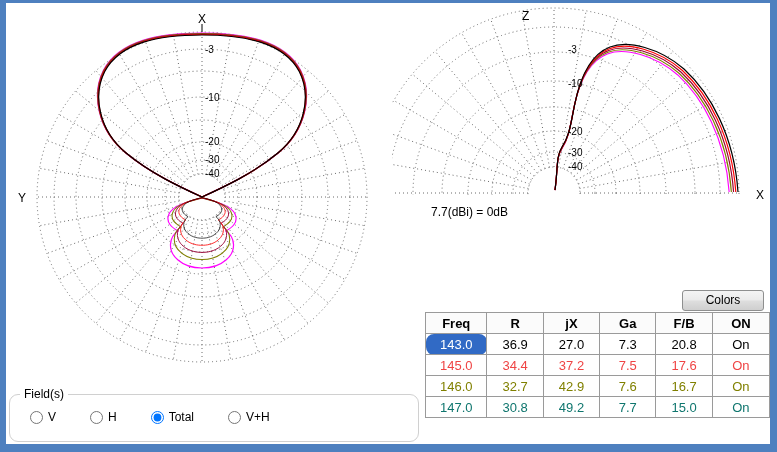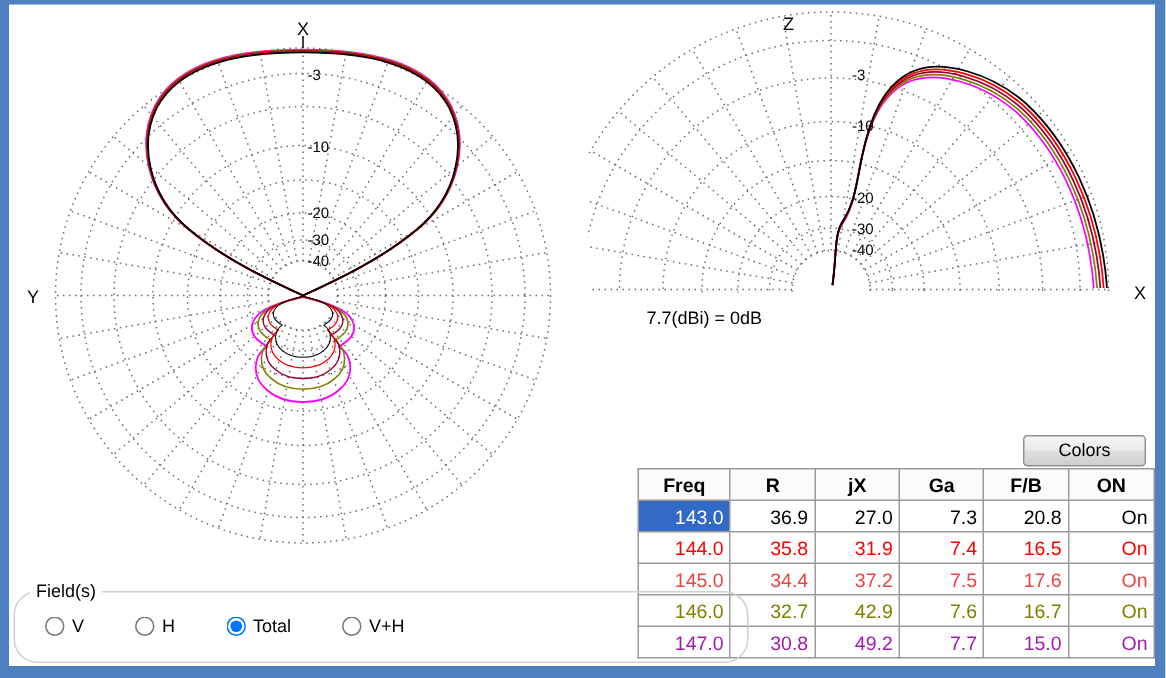--- a/index.html
+++ b/index.html
@@ -29,25 +29,25 @@
   }
 
   .freq-table {
     position:absolute; left:419px; top:309px;
     border-collapse:collapse; font-size:13px; background:#fff; table-layout:fixed;
   }
   .freq-table th, .freq-table td {
     border:1px solid #9a9a9a; height:21px; padding:1px 4px; overflow:hidden; white-space:nowrap;
   }
   .freq-table th { text-align:center; font-weight:bold; background:#fbfbfb; }
-  .freq-table td { text-align:right; }
+  .freq-table td { text-align:center;border-radius:8px; }
 
   .groupbox {
-    position:absolute; left:3px; top:391px; width:490px; height:48px;
-    border:1px solid #d0d0d0; border-radius:16px;
+    position:absolute; left:3px; top:391px; width:410px; height:48px;
+    border:1px solid #d0d0d0; border-radius:9px;
   }
   .groupbox-label {
     position:absolute; left:10px; top:-8px; background:#fff; padding:0 4px; font-size:12px; color:#000;
   }
   .radio-row { display:flex; align-items:center; padding:15px 0 0 20px; }
   .radio-item { display:flex; align-items:center; font-size:12px; color:#000; margin-right:34px; cursor:default; }
   .radio-item input { margin-right:5px; }
 </style>
 </head>
 <body>
@@ -199,45 +199,37 @@
     </thead>
     <tbody>
       <tr style="color: rgb(0, 0, 0);">
         <td class="freq-cell" style="background: rgb(49, 106, 197); color: rgb(255, 255, 255);">143.0</td>
         <td>36.9</td>
         <td>27.0</td>
         <td>7.3</td>
         <td>20.8</td>
         <td>On</td>
       </tr>
-      <tr style="color: rgb(255, 0, 0);">
-        <td class="freq-cell">144.0</td>
-        <td>35.8</td>
-        <td>31.9</td>
-        <td>7.4</td>
-        <td>16.5</td>
-        <td>On</td>
-      </tr>
       <tr style="color: #ef4444;">
         <td class="freq-cell">145.0</td>
         <td>34.4</td>
         <td>37.2</td>
         <td>7.5</td>
         <td>17.6</td>
         <td>On</td>
       </tr>
       <tr style="color: rgb(128, 128, 0); margin-left: 44px;">
         <td class="freq-cell">146.0</td>
         <td>32.7</td>
         <td>42.9</td>
         <td>7.6</td>
         <td>16.7</td>
         <td>On</td>
       </tr>
-      <tr style="color: #a21caf;">
+      <tr style="color: #0f766e;">
         <td class="freq-cell">147.0</td>
         <td>30.8</td>
         <td>49.2</td>
         <td>7.7</td>
         <td>15.0</td>
         <td>On</td>
       </tr>
     </tbody>
   </table>
 

